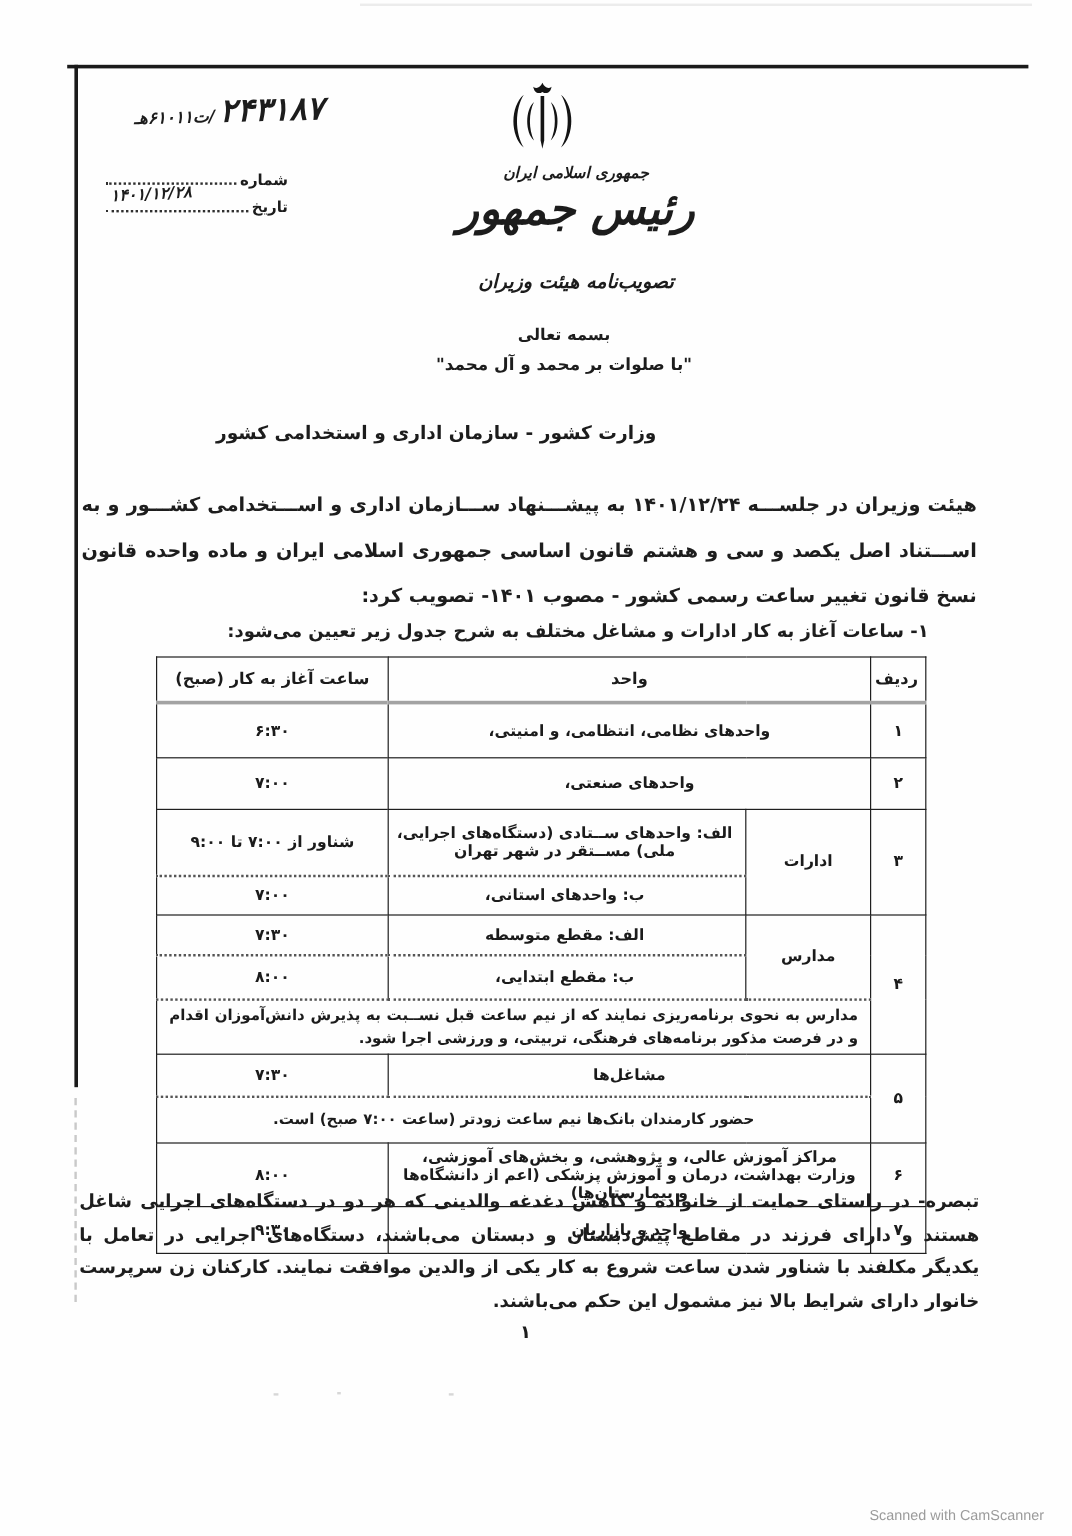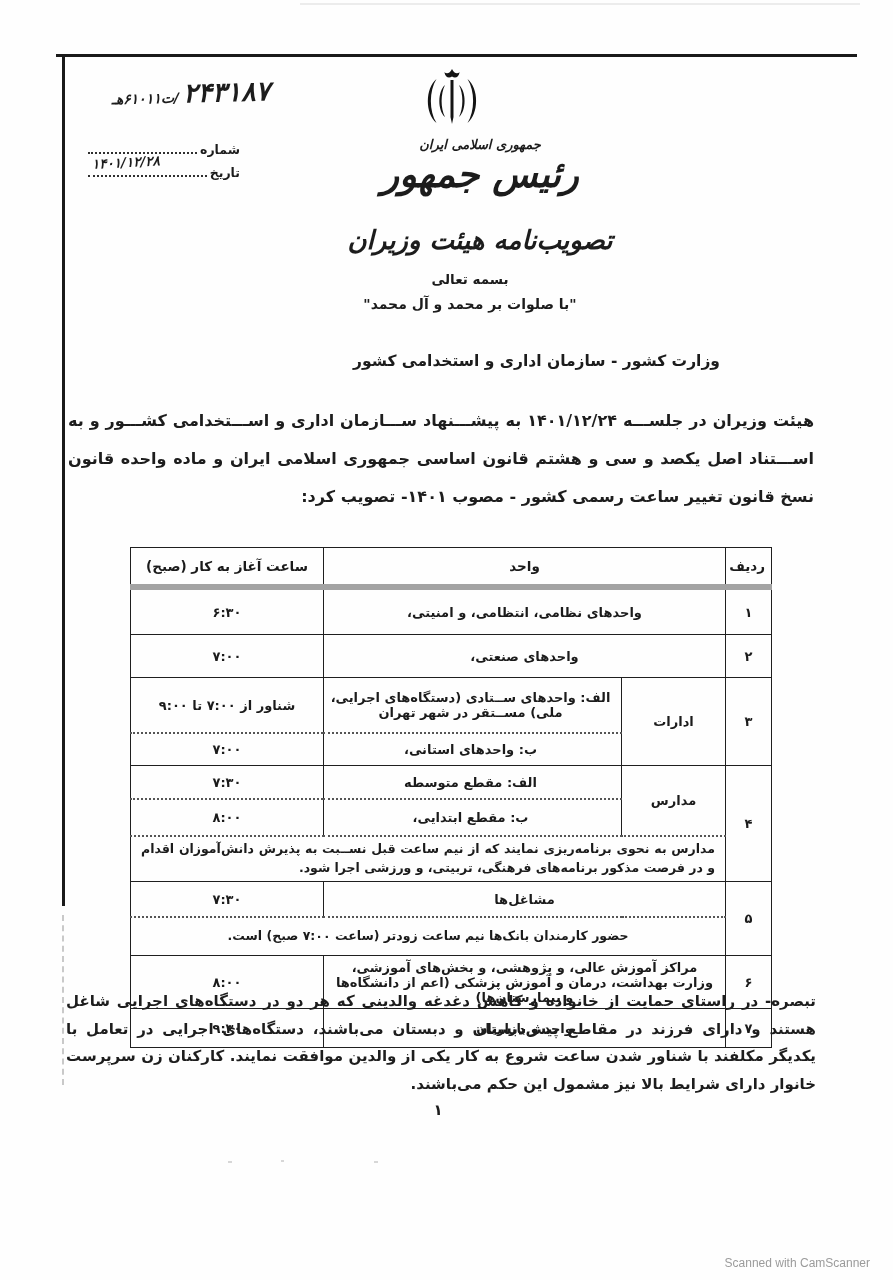--- a/index.html
+++ b/index.html
@@ -25,37 +25,37 @@
   .nd-label{flex:0 0 auto;}
   .leader{flex:1 1 auto;border-bottom:2px dotted #2f2f2f;margin:0 3px 3px 0;height:14px;}
   .hand-date{position:absolute;left:4px;top:-3px;font-size:13.5px;font-style:italic;
              transform:rotate(-3deg);white-space:nowrap;}
 
   
   .emblem{left:421px;top:68px;}
   .country{left:290px;top:137px;width:380px;text-align:center;font-size:13px;font-weight:bold;font-style:italic;}
   .presidency{left:280px;top:153px;width:400px;text-align:center;font-size:37px;font-weight:bold;
               font-style:italic;letter-spacing:-1px;}
-  .doctype{left:280px;top:225px;width:400px;text-align:center;font-size:26px;font-weight:bold;font-style:italic;}
+  .doctype{left:280px;top:225px;width:400px;text-align:center;font-size:16px;font-weight:bold;font-style:italic;}
   .basmala{left:280px;top:271px;width:380px;text-align:center;font-size:13.5px;font-weight:bold;}
   .salutation{left:280px;top:296px;width:380px;text-align:center;font-size:14px;font-weight:bold;}
-  .addressee{left:180px;top:352px;width:540px;text-align:right;font-size:15.5px;font-weight:bold;}
+  .addressee{left:180px;top:352px;width:540px;text-align:left;font-size:15.5px;font-weight:bold;}
 
   
   .para{direction:rtl;font-weight:bold;color:#1d1d1d;box-sizing:border-box;}
   .preamble{left:68px;top:402px;width:746px;font-size:16px;line-height:38px;text-align:justify;}
   .clause1{left:68px;top:517px;width:746px;font-size:15px;text-align:right;padding-right:40px;}
   .endnote{left:66px;top:988px;width:750px;font-size:15px;line-height:27.5px;text-align:justify;}
 
   
   table.decree{position:absolute;left:130px;top:547px;width:641px;border-collapse:collapse;
                direction:rtl;table-layout:fixed;}
   .decree td,.decree th{border:1.5px solid #1f1f1f;font-size:13px;font-weight:bold;
         text-align:center;vertical-align:middle;padding:2px 6px;color:#1b1b1b;}
-  .decree th{font-size:13.5px;border-bottom:6px solid #a3a3a3;}
+  .decree th{font-size:13.5px;border-bottom:3px solid #a3a3a3;}
   .c-num{width:46px;}.c-group{width:104px;}.c-unit{width:298px;}.c-time{width:193px;}
   .h-head td,.h-head th{height:32px;}
   .h-r1 td{height:40px;}.h-r2 td{height:38px;}
   .h-r3a td{height:50px;}.h-r3b td{height:27px;}
   .h-r4a td{height:28px;}.h-r4b td{height:31px;}.h-r4n td{height:38px;margin-top:12px;}
   .h-r5a td{height:30px;}.h-r5n td{height:31px;}
   .h-r6 td{height:48px;}.h-r7 td{height:34px;}
   .decree td.sub{padding-right:10px;}
   .decree td.dot{border-top:2px dotted #555;}
   .decree td.notecell{font-size:12.5px;line-height:1.5;text-align:justify;padding:3px 10px;}
@@ -106,20 +106,21 @@
   </div>
 
   <div class="abs country">جمهوری اسلامی ایران</div>
   <div class="abs presidency">رئیس جمهور</div>
   <div class="abs doctype">تصویب‌نامه هیئت وزیران</div>
   <div class="abs basmala">بسمه تعالی</div>
   <div class="abs salutation">"با صلوات بر محمد و آل محمد"</div>
   <div class="abs addressee">وزارت کشور - سازمان اداری و استخدامی کشور</div>
 
   <div class="abs para preamble">هیئت وزیران در جلســـه ۱۴۰۱/۱۲/۲۴ به پیشـــنهاد ســـازمان اداری و اســـتخدامی کشـــور و به اســـتناد اصل یکصد و سی و هشتم قانون اساسی جمهوری اسلامی ایران و ماده واحده قانون نسخ قانون تغییر ساعت رسمی کشور - مصوب ۱۴۰۱- تصویب کرد:</div>
+  <div class="abs para clause1">۱- ساعات آغاز به کار ادارات و مشاغل مختلف به شرح جدول زیر تعیین می‌شود:</div>
 
   <table class="decree" dir="rtl">
     <colgroup>
         <col class="c-num">
         <col class="c-group">
         <col class="c-unit">
         <col class="c-time">
       </colgroup>
     <tbody>
         <tr class="h-head">

